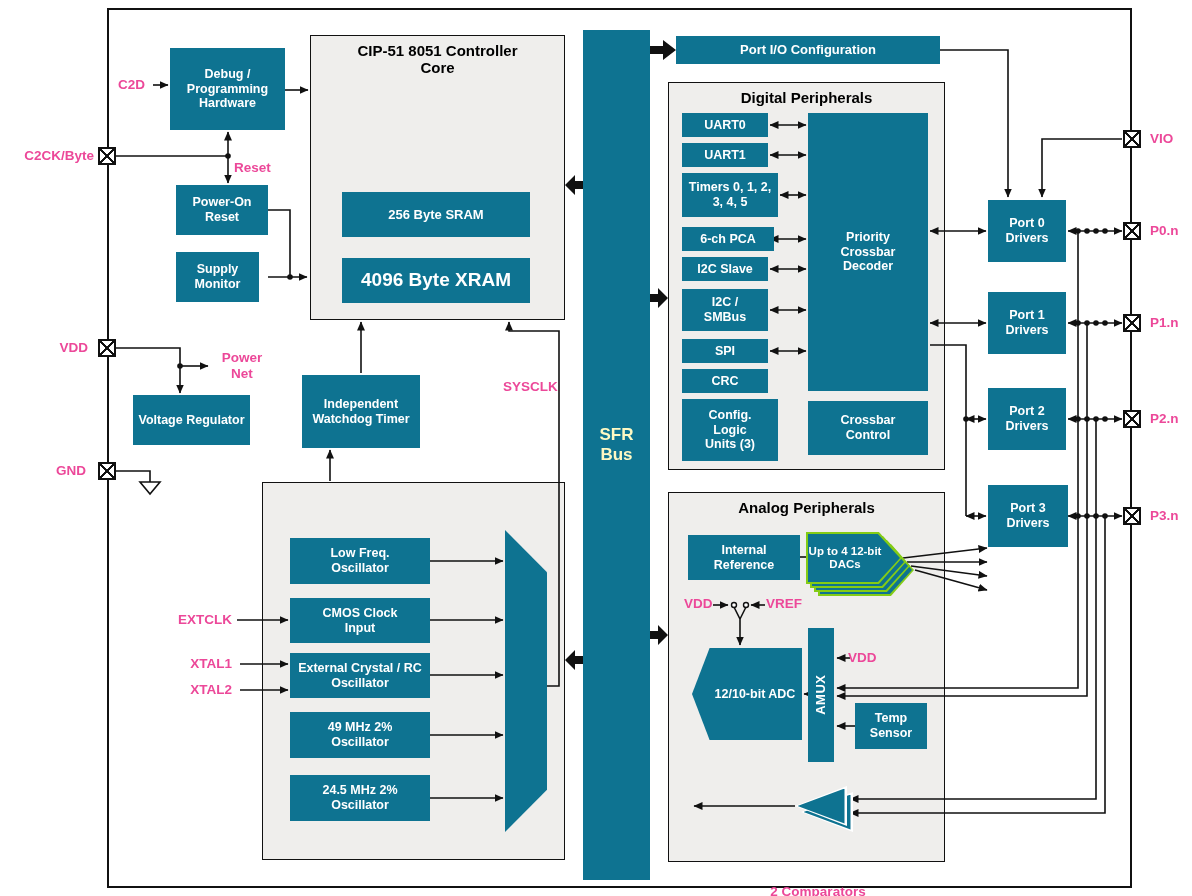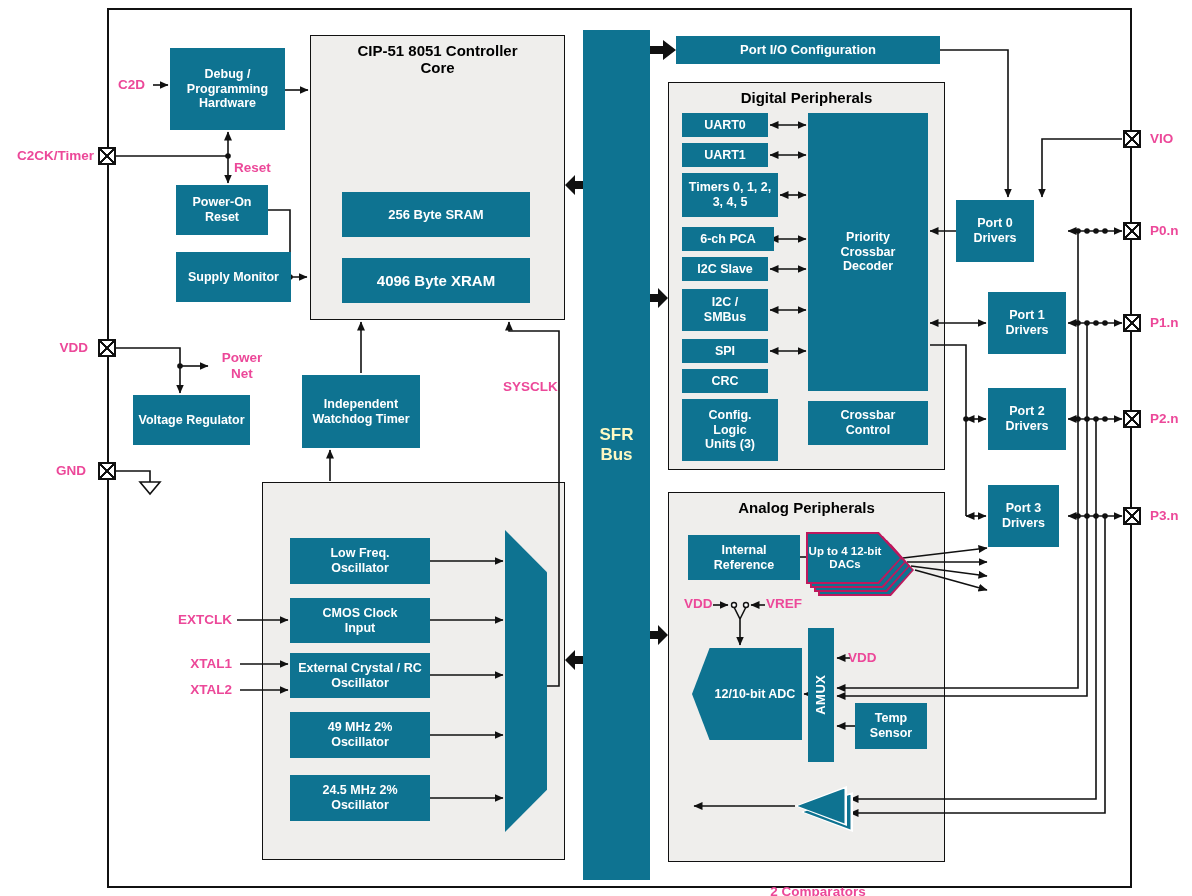--- a/index.html
+++ b/index.html
@@ -17,21 +17,21 @@
   .lbl.wrap{white-space:normal}
   .pin{position:absolute;width:18px;height:18px;background-color:#fff;border:2px solid #111;
        background-image:linear-gradient(45deg,transparent 44%,#111 44%,#111 56%,transparent 56%),
                         linear-gradient(-45deg,transparent 44%,#111 44%,#111 56%,transparent 56%)}
   svg.wires{position:absolute;left:0;top:0;pointer-events:none}
   .buslabel{position:absolute;left:0;right:0;top:395px;text-align:center;color:#fef9c3;font-weight:bold;
             font-size:17px;line-height:1.2;padding:0 14px}
   .vtext{transform:rotate(-90deg);white-space:nowrap;font-size:13px;letter-spacing:.5px}
   .adc{clip-path:polygon(16% 0,100% 0,100% 100%,16% 100%,0 50%);padding-left:18px}
   .muxshape{clip-path:polygon(0 0,100% 14%,100% 86%,0 100%)}
-  .dacshape{position:absolute;width:96px;height:52px;background:#be185d;
+  .dacshape{position:absolute;width:96px;height:52px;background:#84cc16;
             clip-path:polygon(0 0,76% 0,100% 50%,76% 100%,0 100%)}
   .dacinner{position:absolute;left:2px;top:2px;right:2px;bottom:2px;background:var(--teal);
             clip-path:polygon(0 0,76% 0,100% 50%,76% 100%,0 100%);
             color:#fff;font-weight:bold;font-size:11.5px;display:flex;align-items:center;justify-content:center;
             text-align:center;padding-right:18px;line-height:1.15}
   .compshape{position:absolute;width:52px;height:40px;background:#fff;clip-path:polygon(0 50%,100% 0,100% 100%)}
   .compinner{position:absolute;left:2.5px;top:2.5px;right:2.5px;bottom:2.5px;background:var(--teal);
              clip-path:polygon(0 50%,100% 0,100% 100%)}
 </style>
 </head>
@@ -164,26 +164,26 @@
 
     <g>
       <path d="M140,482 L160,482 L150,494 Z" fill="#fff" stroke="#111" stroke-width="1.6"></path>
       <circle cx="734" cy="605" r="2.5" fill="#fff" stroke="#111" stroke-width="1.4"></circle>
       <circle cx="746" cy="605" r="2.5" fill="#fff" stroke="#111" stroke-width="1.4"></circle>
     </g>
   </svg>
 
   <div class="blk" style="left:170px;top:48px;width:115px;height:82px">Debug / Programming Hardware</div>
   <div class="blk" style="left:176px;top:185px;width:92px;height:50px">Power-On Reset</div>
-  <div class="blk" style="left:176px;top:252px;width:115px;height:50px">Supply Monitor</div>
+  <div class="blk" style="left:176px;top:252px;width:83px;height:50px">Supply Monitor</div>
   <div class="blk" style="left:133px;top:395px;width:117px;height:50px">Voltage Regulator</div>
   <div class="blk" style="left:302px;top:375px;width:118px;height:73px">Independent Watchdog Timer</div>
 
   <div class="blk" style="left:342px;top:192px;width:188px;height:45px;font-size:13px">256 Byte SRAM</div>
-  <div class="blk" style="left:342px;top:258px;width:188px;height:45px;font-size:15px">4096 Byte XRAM</div>
+  <div class="blk" style="left:342px;top:258px;width:188px;height:45px;font-size:19px">4096 Byte XRAM</div>
 
   <div class="blk" style="left:290px;top:538px;width:140px;height:46px;padding:0 20px">Low Freq. Oscillator</div>
   <div class="blk" style="left:290px;top:598px;width:140px;height:45px;padding:0 20px">CMOS Clock Input</div>
   <div class="blk" style="left:290px;top:653px;width:140px;height:45px;padding:0 8px">External Crystal / RC Oscillator</div>
   <div class="blk" style="left:290px;top:712px;width:140px;height:46px;padding:0 20px">49 MHz 2% Oscillator</div>
   <div class="blk" style="left:290px;top:775px;width:140px;height:46px;padding:0 20px">24.5 MHz 2% Oscillator</div>
   <div class="blk muxshape" style="left:505px;top:530px;width:42px;height:302px"></div>
 
   <div class="blk" style="left:583px;top:30px;width:67px;height:850px;display:block">
     <div class="buslabel">SFR Bus</div>
@@ -194,26 +194,26 @@
   <div class="blk" style="left:682px;top:113px;width:86px;height:24px">UART0</div>
   <div class="blk" style="left:682px;top:143px;width:86px;height:24px">UART1</div>
   <div class="blk" style="left:682px;top:173px;width:96px;height:44px">Timers 0, 1, 2, 3, 4, 5</div>
   <div class="blk" style="left:682px;top:227px;width:92px;height:24px">6-ch PCA</div>
   <div class="blk" style="left:682px;top:257px;width:86px;height:24px">I2C Slave</div>
   <div class="blk" style="left:682px;top:289px;width:86px;height:42px;padding:0 14px">I2C / SMBus</div>
   <div class="blk" style="left:682px;top:339px;width:86px;height:24px">SPI</div>
   <div class="blk" style="left:682px;top:369px;width:86px;height:24px">CRC</div>
   <div class="blk" style="left:682px;top:399px;width:96px;height:62px;padding:0 18px">Config. Logic Units (3)</div>
   <div class="blk" style="left:808px;top:113px;width:120px;height:278px;padding:0 25px">Priority Crossbar Decoder</div>
-  <div class="blk" style="left:808px;top:401px;width:120px;height:44px;padding:0 22px">Crossbar Control</div>
-
-  <div class="blk" style="left:956px;top:200px;width:78px;height:62px;padding:0 12px">Port 0 Drivers</div>
+  <div class="blk" style="left:808px;top:401px;width:120px;height:54px;padding:0 22px">Crossbar Control</div>
+
+  <div class="blk" style="left:988px;top:200px;width:78px;height:62px;padding:0 12px">Port 0 Drivers</div>
   <div class="blk" style="left:988px;top:292px;width:78px;height:62px;padding:0 12px">Port 1 Drivers</div>
   <div class="blk" style="left:988px;top:388px;width:78px;height:62px;padding:0 12px">Port 2 Drivers</div>
-  <div class="blk" style="left:988px;top:485px;width:71px;height:62px;padding:0 14px">Port 3 Drivers</div>
+  <div class="blk" style="left:988px;top:485px;width:80px;height:62px;padding:0 14px">Port 3 Drivers</div>
 
   <div class="blk" style="left:688px;top:535px;width:112px;height:45px;padding:0 14px">Internal Reference</div>
 
   <div class="dacshape" style="left:818px;top:544px">
       <div class="dacinner"></div>
     </div>
   <div class="dacshape" style="left:814px;top:540px">
       <div class="dacinner"></div>
     </div>
   <div class="dacshape" style="left:810px;top:536px">
@@ -242,21 +242,21 @@
 
   <div class="lbl" style="left:118px;top:77px">C2D</div>
   <div class="lbl" style="left:234px;top:160px">Reset</div>
   <div class="lbl wrap" style="left:214px;top:350px;width:56px;text-align:center">Power Net</div>
   <div class="lbl" style="left:503px;top:379px">SYSCLK</div>
   <div class="lbl" style="left:684px;top:596px">VDD</div>
   <div class="lbl" style="left:766px;top:596px">VREF</div>
   <div class="lbl" style="left:848px;top:650px">VDD</div>
   <div class="lbl" style="left:738px;top:884px;width:160px;text-align:center">2 Comparators</div>
 
-  <div class="lbl" style="left:6px;top:148px;width:88px;text-align:right">C2CK/Timer</div>
+  <div class="lbl" style="left:6px;top:148px;width:88px;text-align:right">C2CK/Byte</div>
   <div class="lbl" style="left:30px;top:340px;width:58px;text-align:right">VDD</div>
   <div class="lbl" style="left:28px;top:463px;width:58px;text-align:right">GND</div>
   <div class="lbl" style="left:160px;top:612px;width:72px;text-align:right">EXTCLK</div>
   <div class="lbl" style="left:180px;top:656px;width:52px;text-align:right">XTAL1</div>
   <div class="lbl" style="left:180px;top:682px;width:52px;text-align:right">XTAL2</div>
 
   <div class="lbl" style="left:1150px;top:131px">VIO</div>
   <div class="lbl" style="left:1150px;top:223px">P0.n</div>
   <div class="lbl" style="left:1150px;top:315px">P1.n</div>
   <div class="lbl" style="left:1150px;top:411px">P2.n</div>

